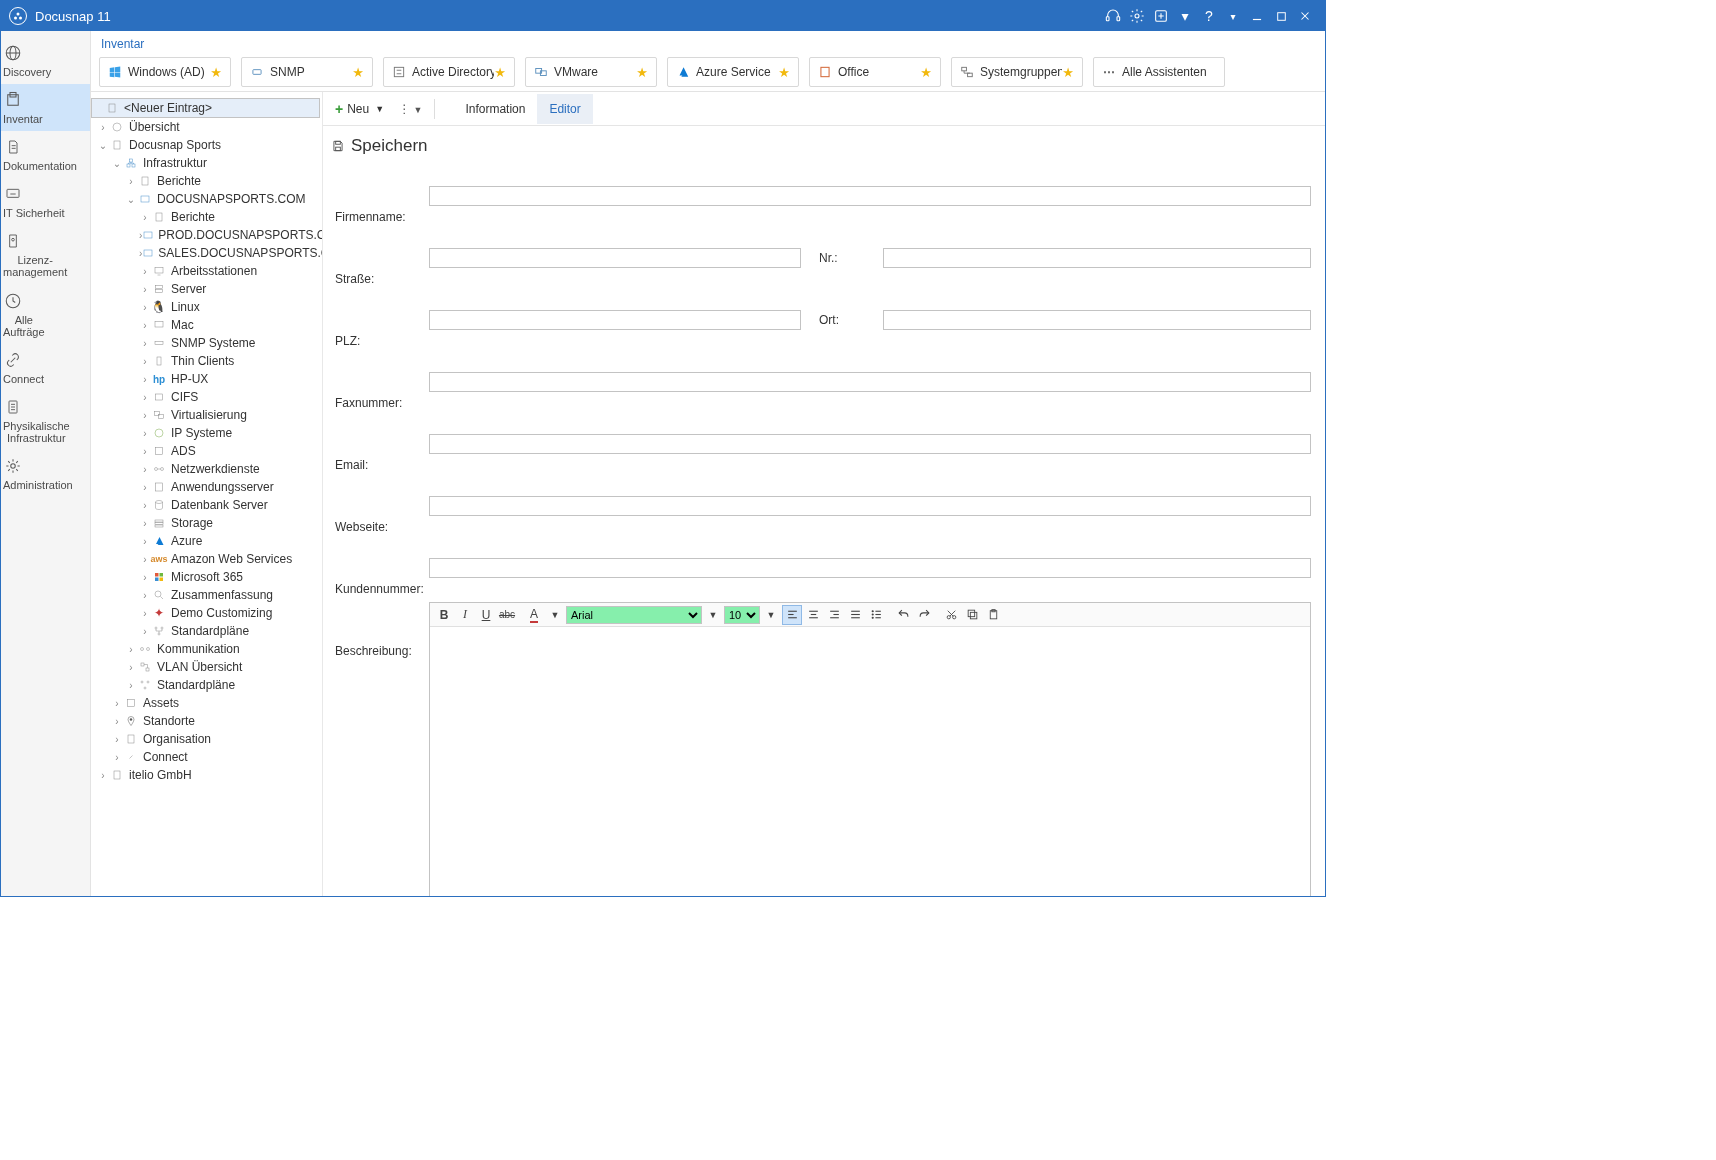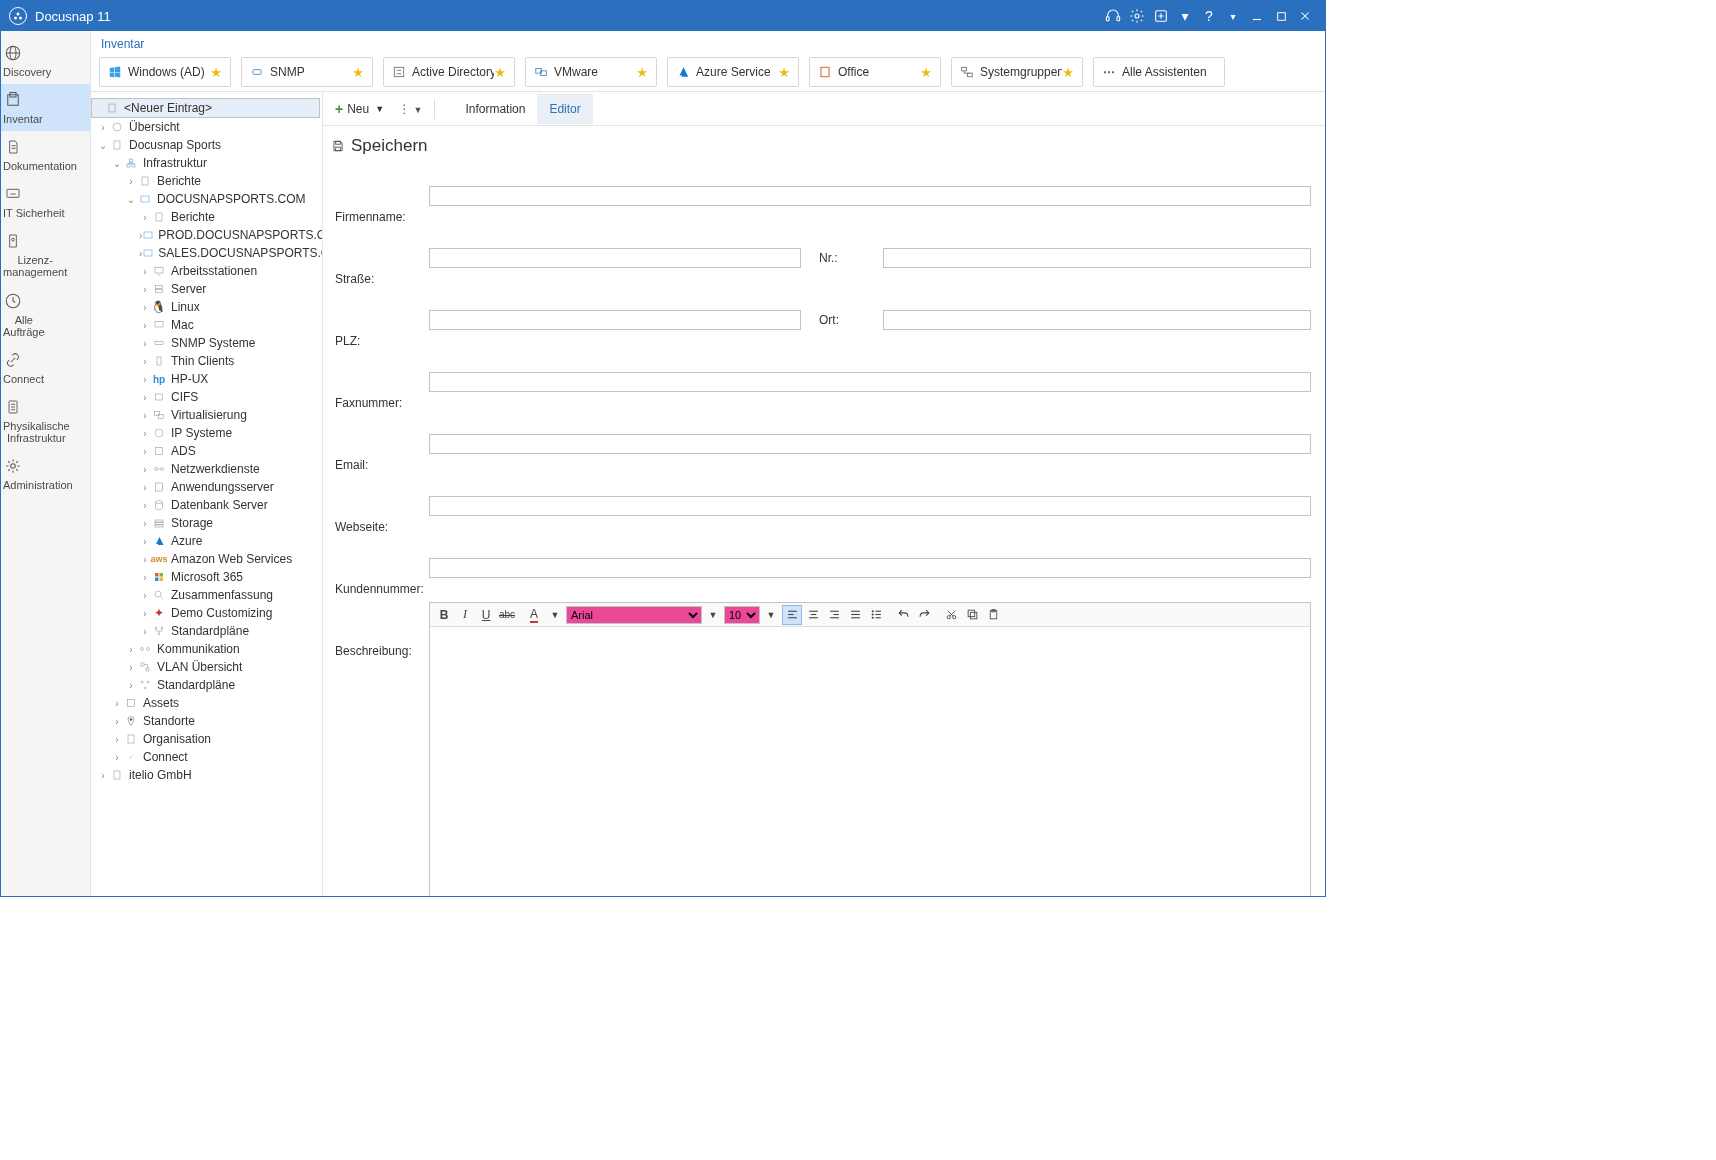--- a/index.html
+++ b/index.html
@@ -48,21 +48,21 @@
 .flabel { width:94px; font-size:12px; color:#333; padding-top:2px;margin-top:40px; }
 .finput { flex:1; border:1px solid #c3c3c3; height:20px; padding:0 4px; font-size:12px; background:#fff; }
 .short { width:372px; flex:0 0 372px; }
 .rlabel { width:82px; padding-left:18px; font-size:12px; }
 .sel { flex:1; height:20px; border:1px solid #c3c3c3; font-size:12px; padding:0 2px; background:#fff; }
 .rtewrap { border:1px solid #c3c3c3; }
 .rtebar { display:flex; align-items:center; gap:1px; border-bottom:1px solid #e0e0e0; background:#fafafa; height:24px; padding:0 4px; }
 .rtebtn { width:20px; height:20px; display:flex; align-items:center; justify-content:center; cursor:pointer; font-size:12px; color:#444; }
 .rtebtn.active { background:#cfe4fa; border:1px solid #8fb9e6; }
 .rtebtn svg { stroke:#444; fill:none; }
-.rtesel { height:18px; font-size:11px; border:1px solid #c3c3c3; background:#ec4899; }
+.rtesel { height:18px; font-size:11px; border:1px solid #c3c3c3; background:#86efac; }
 .vsep { width:5px; }
 .rtearea { width:100%; height:376px; border:none; resize:none; padding:4px; font-size:12px; outline:none; }
 </style>
 </head>
 <body>
 
 <div class="titlebar">
   <div class="logo">
       <svg viewBox="0 0 24 24">
         <circle cx="12" cy="8" r="3"></circle>

